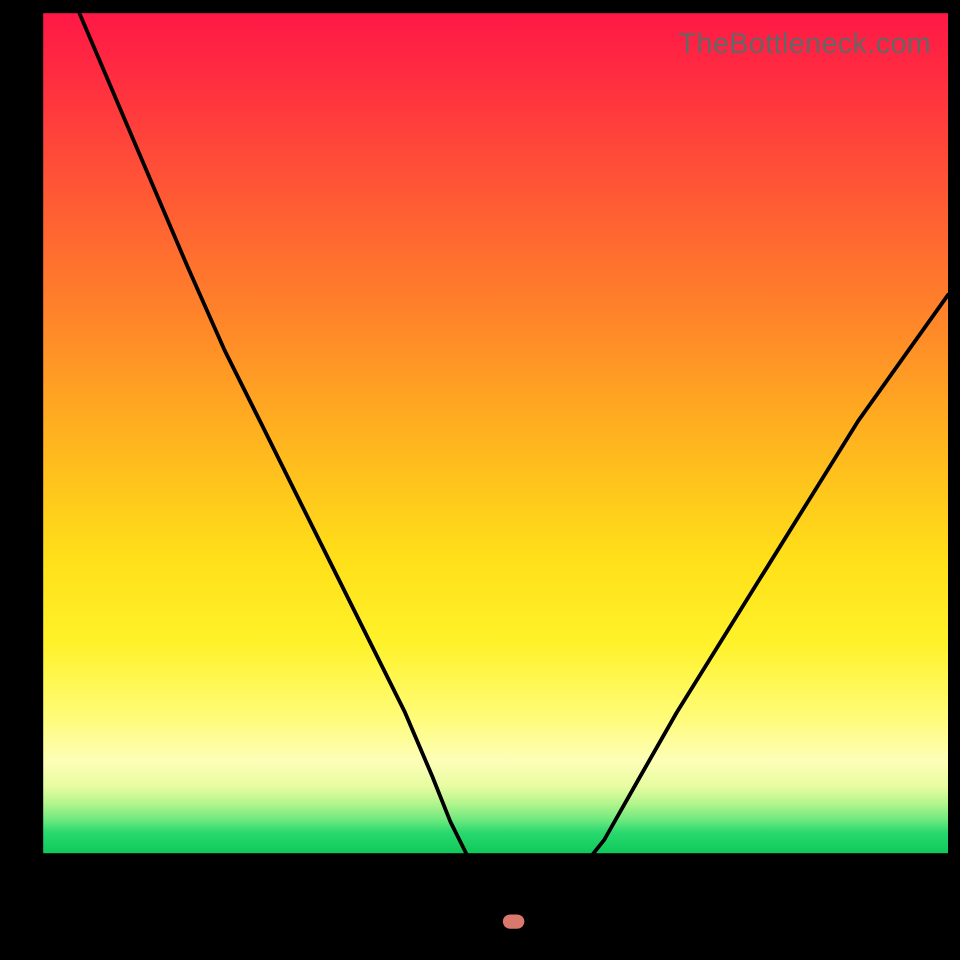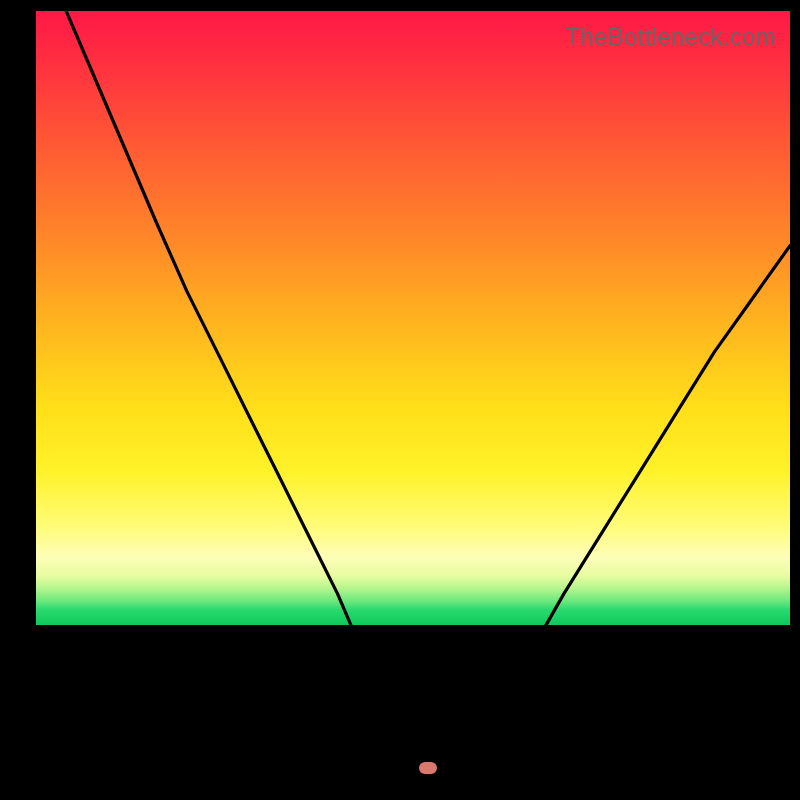--- a/index.html
+++ b/index.html
@@ -15,21 +15,21 @@
     position: relative;
     width: 800px;
     height: 800px;
     background: #000;
   }
   .plot {
     position: absolute;
     left: 36px;
     top: 11px;
     width: 754px;
-    height: 614px;
+    height: 700px;
     
     background: linear-gradient(
       to bottom,
       #ff1846 0%,
       #ff2e40 8%,
       #ff5a34 22%,
       #ff8a28 38%,
       #ffb81e 52%,
       #ffe019 65%,
       #fff22a 75%,

